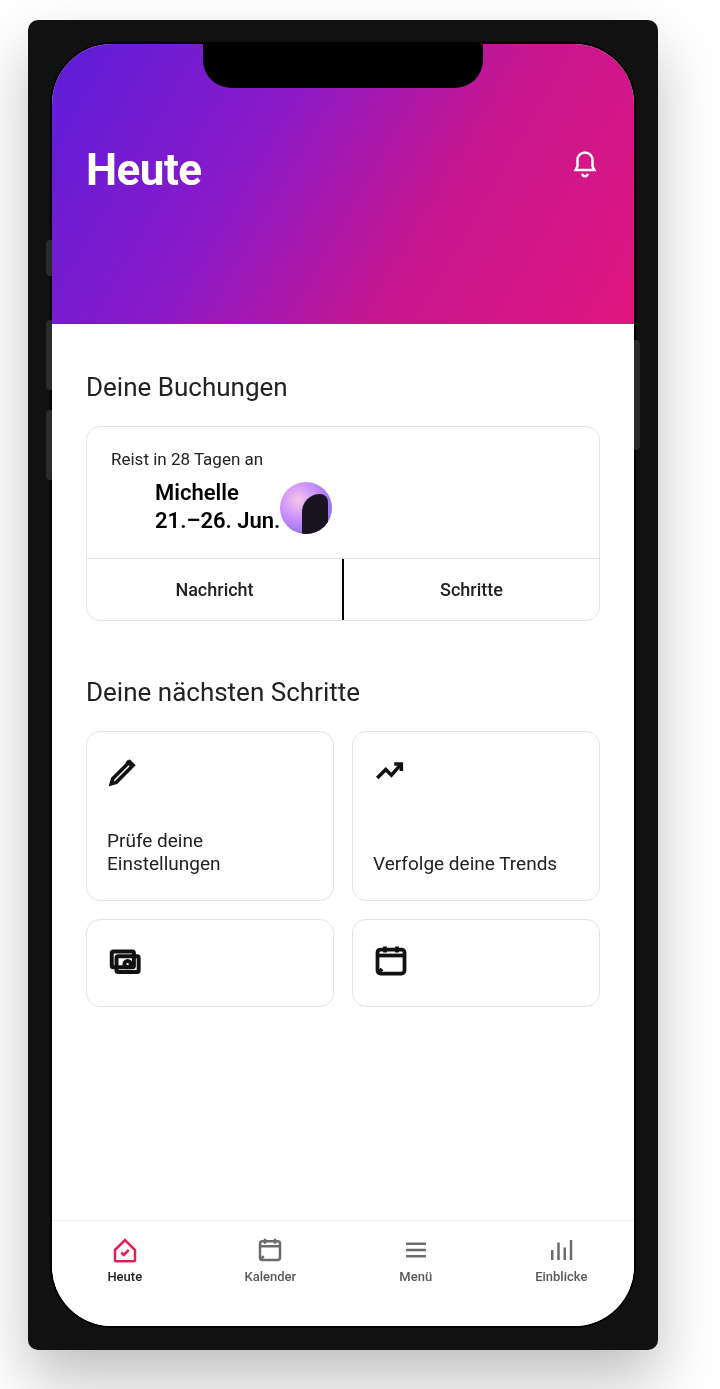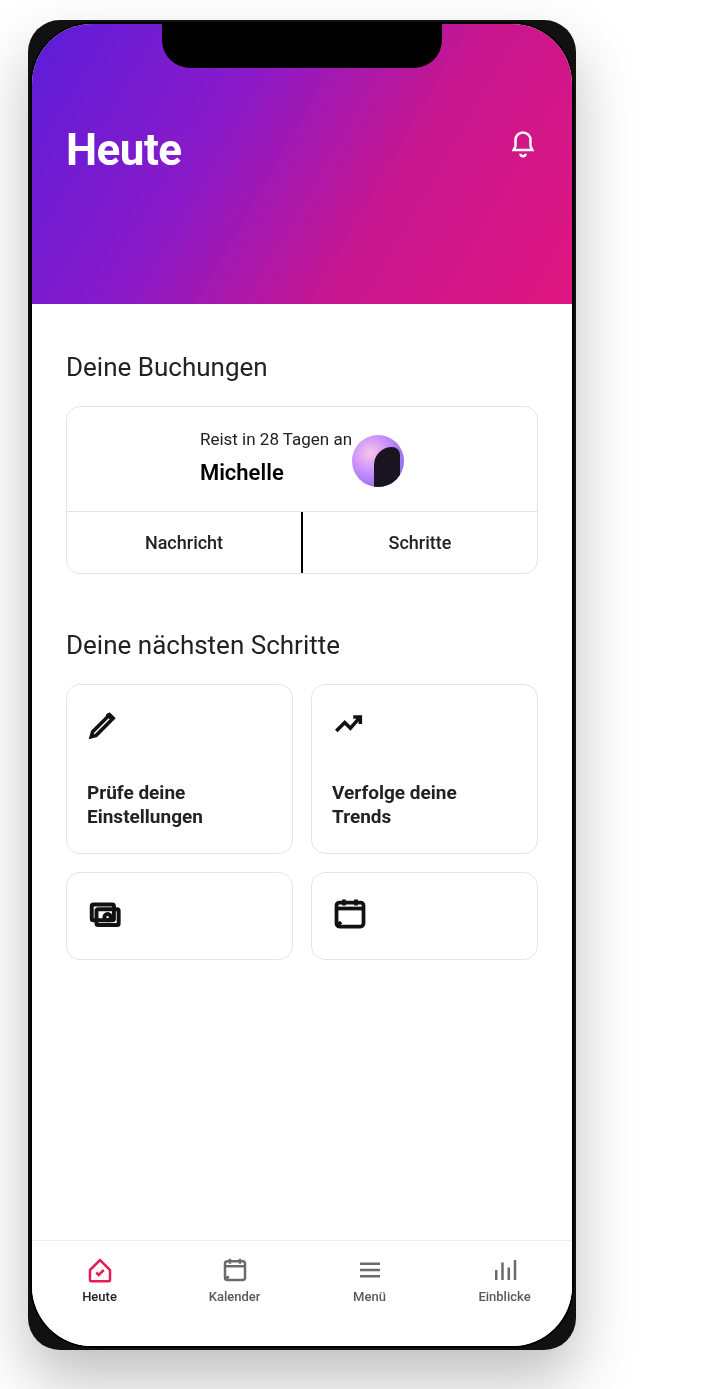--- a/index.html
+++ b/index.html
@@ -9,26 +9,26 @@
       width: 720px;
       height: 1389px;
       position: relative;
       overflow: hidden;
     }
     
     .phone {
       position: absolute;
       left: 28px;
       top: 20px;
-      width: 548px;
+      width: 630px;
       height: 1330px;
-      border-radius: 32px;
+      border-radius: 10px;
       background: #111;
       box-shadow: 0 30px 60px rgba(0,0,0,0.25);
-      padding: 2px;
+      padding: 22px;
     }
     .phone-inner {
       width: 100%;
       height: 100%;
       border-radius: 62px;
       background: #000;
       padding: 2px;
     }
     .screen {
       width: 100%;
@@ -85,25 +85,25 @@
     
     .booking-card {
       border: 1px solid #e4e4e4;
       border-radius: 14px;
       overflow: hidden;
       margin-bottom: 56px;
     }
     .booking-top {
       padding: 22px 24px 24px 24px;
       display: flex;
-      justify-content: center;
+      justify-content: flex-start;
       align-items: flex-end;
     }
     .booking-status { font-size: 17px; color: #222; margin-bottom: 10px; }
-    .booking-name { font-size: 22px; font-weight: 600; line-height: 1.25; }
+    .booking-name { font-size: 22px; font-weight: 600; line-height: 1.25; margin-left: 44px; }
     .avatar {
       width: 52px; height: 52px; border-radius: 50%;
       background: radial-gradient(circle at 35% 35%, #f7c6e6 0%, #c98fff 40%, #6e5bd9 100%);
       position: relative;
       overflow: hidden;
       flex-shrink: 0;
     }
     .avatar::after{
       content:"";
       position:absolute;
@@ -132,21 +132,21 @@
       border-radius: 14px;
       padding: 22px 20px 24px 20px;
       min-height: 170px;
       display: flex;
       flex-direction: column;
       justify-content: space-between;
       cursor: pointer;
     }
     .tile-icon { height: 40px; }
     .tile-icon svg { stroke: #111; stroke-width: 2.5; fill: none; }
-    .tile-label { font-size: 19px; font-weight: 700; line-height: 1.25; color: #222; }
+    .tile-label { font-size: 19px; font-weight: 400; line-height: 1.25; color: #222; }
 
     .tile.short { min-height: 80px; }
 
     
     .tabbar {
       height: 106px;
       border-top: 1px solid #eee;
       display: flex;
       justify-content: space-around;
       align-items: flex-start;
@@ -189,20 +189,21 @@
 
       <div class="content">
 
         <div class="section-title">Deine Buchungen</div>
 
         <div class="booking-card">
           <div class="booking-top">
             <div>
               <div class="booking-status">Reist in 28 Tagen an</div>
               <div class="booking-name">Michelle</div>
+              <div class="booking-name">21.–26. Jun.</div>
             </div>
             <div class="avatar"></div>
           </div>
           <div class="booking-actions">
             <div>Nachricht</div>
             <div>Schritte</div>
           </div>
         </div>
 
         <div class="section-title">Deine nächsten Schritte</div>

